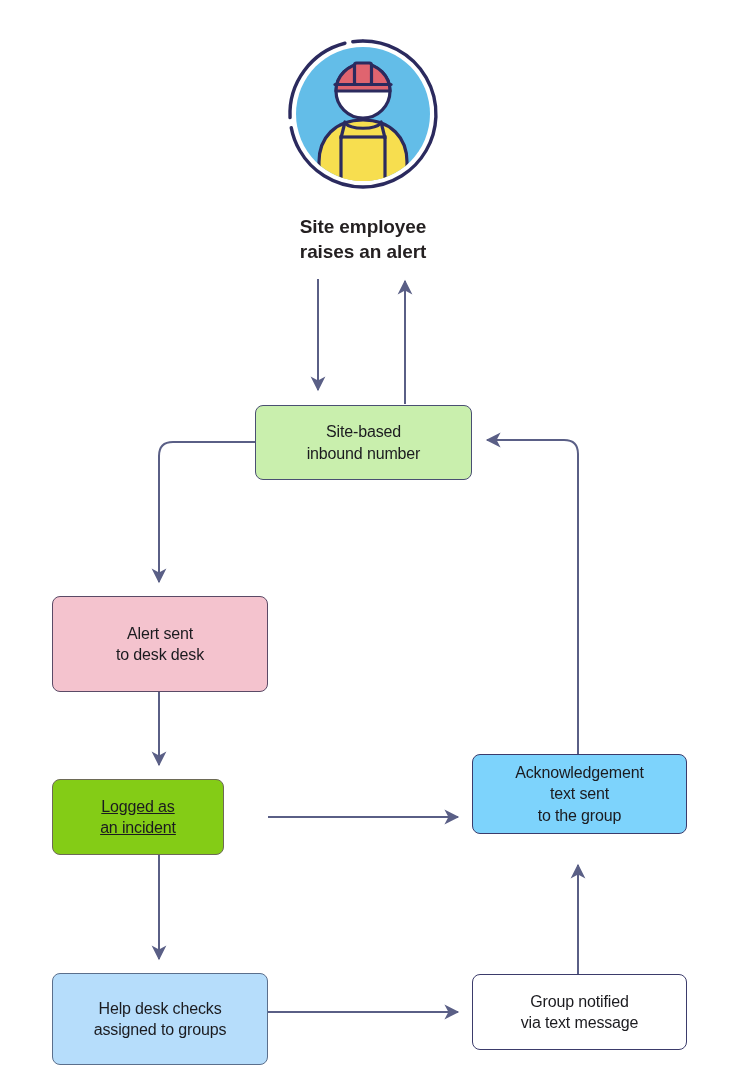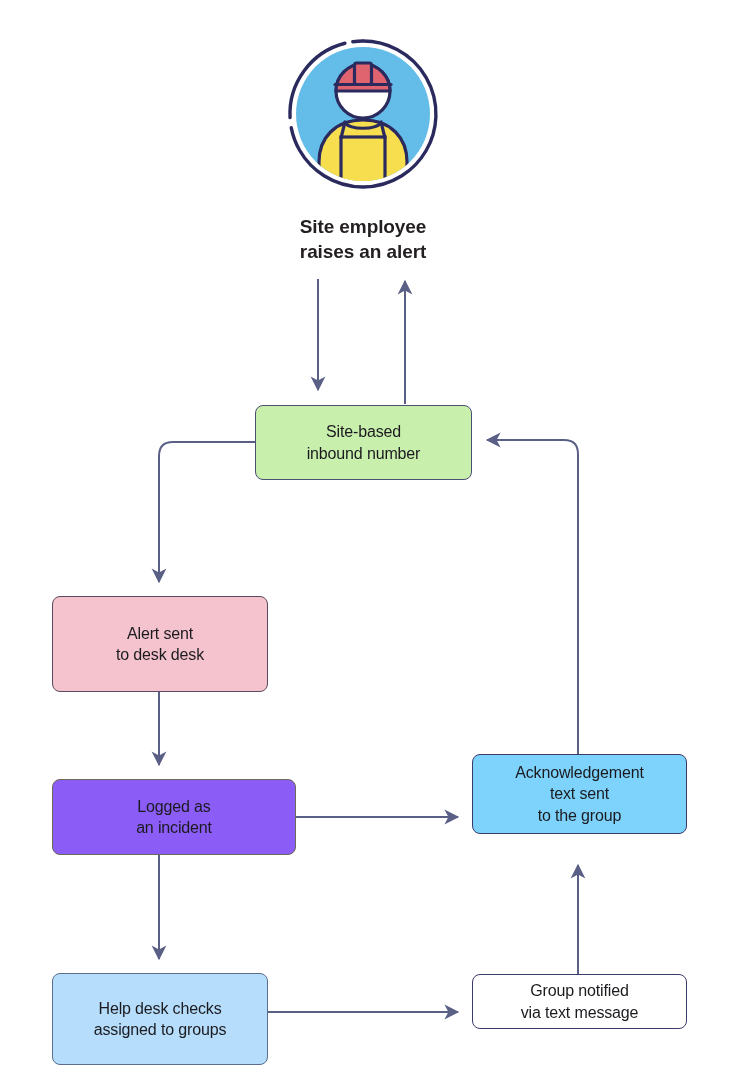--- a/index.html
+++ b/index.html
@@ -74,36 +74,37 @@
     left: 255px; top: 389px; width: 217px; height: 75px;
     background: #c9efad;
     border-color: #4a4f72;
   }
   #node-pink {
     left: 52px; top: 580px; width: 216px; height: 96px;
     background: #f4c3ce;
     border-color: #5a4a66;
   }
   #node-yellow {
-    left: 52px; top: 763px; width: 244px; height: 76px;
-    background: #8b5cf6;
+    left: 52px; top: 763px; width: 172px; height: 76px;
+    background: #84cc16;
     border-color: #6d6a56;
+    text-decoration: underline;
   }
   #node-blue {
     left: 52px; top: 957px; width: 216px; height: 92px;
     background: #b6ddfb;
     border-color: #5b6f8c;
   }
   #node-ack {
     left: 472px; top: 738px; width: 215px; height: 80px;
     background: #7dd3fc;
     border-color: #3b3b6b;
   }
   #node-groupnotif {
-    left: 472px; top: 958px; width: 215px; height: 55px;
+    left: 472px; top: 958px; width: 215px; height: 76px;
     background: #ffffff;
     border-color: #3b3b6b;
   }
 </style>
 </head>
 <body>
 
 <div id="stage">
 
   <div id="avatar">

